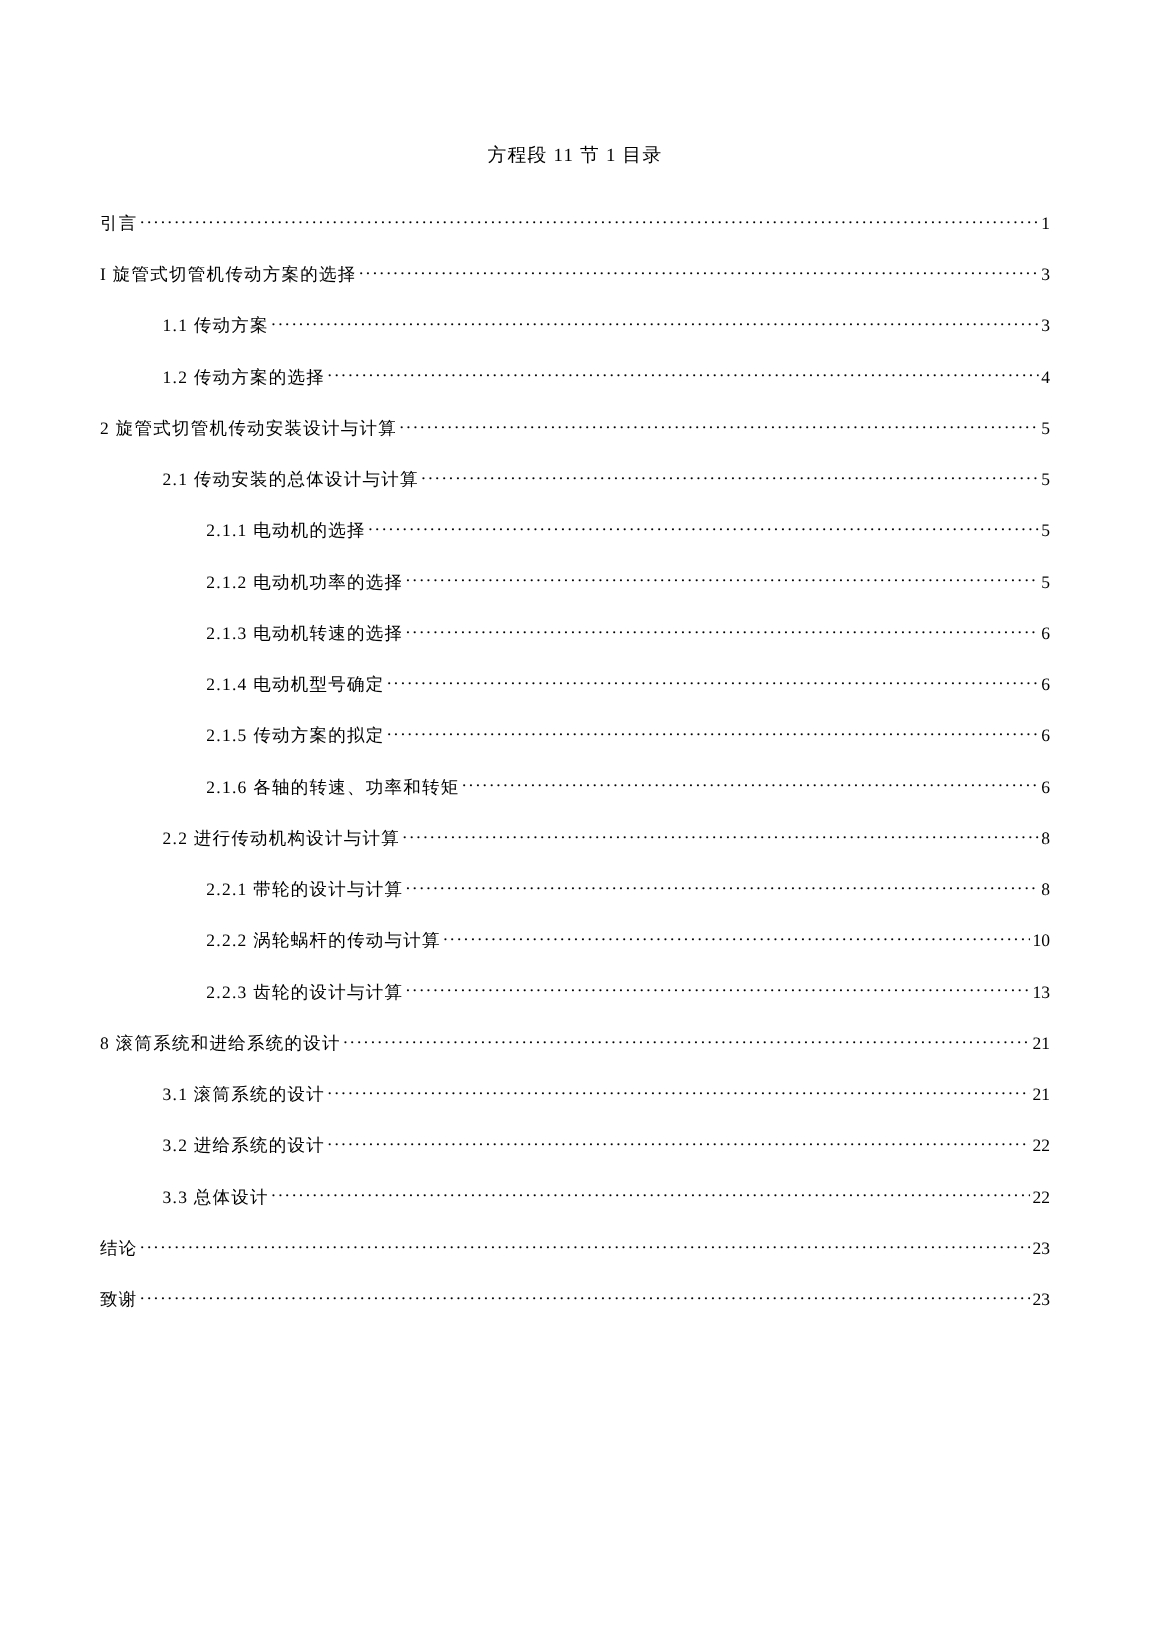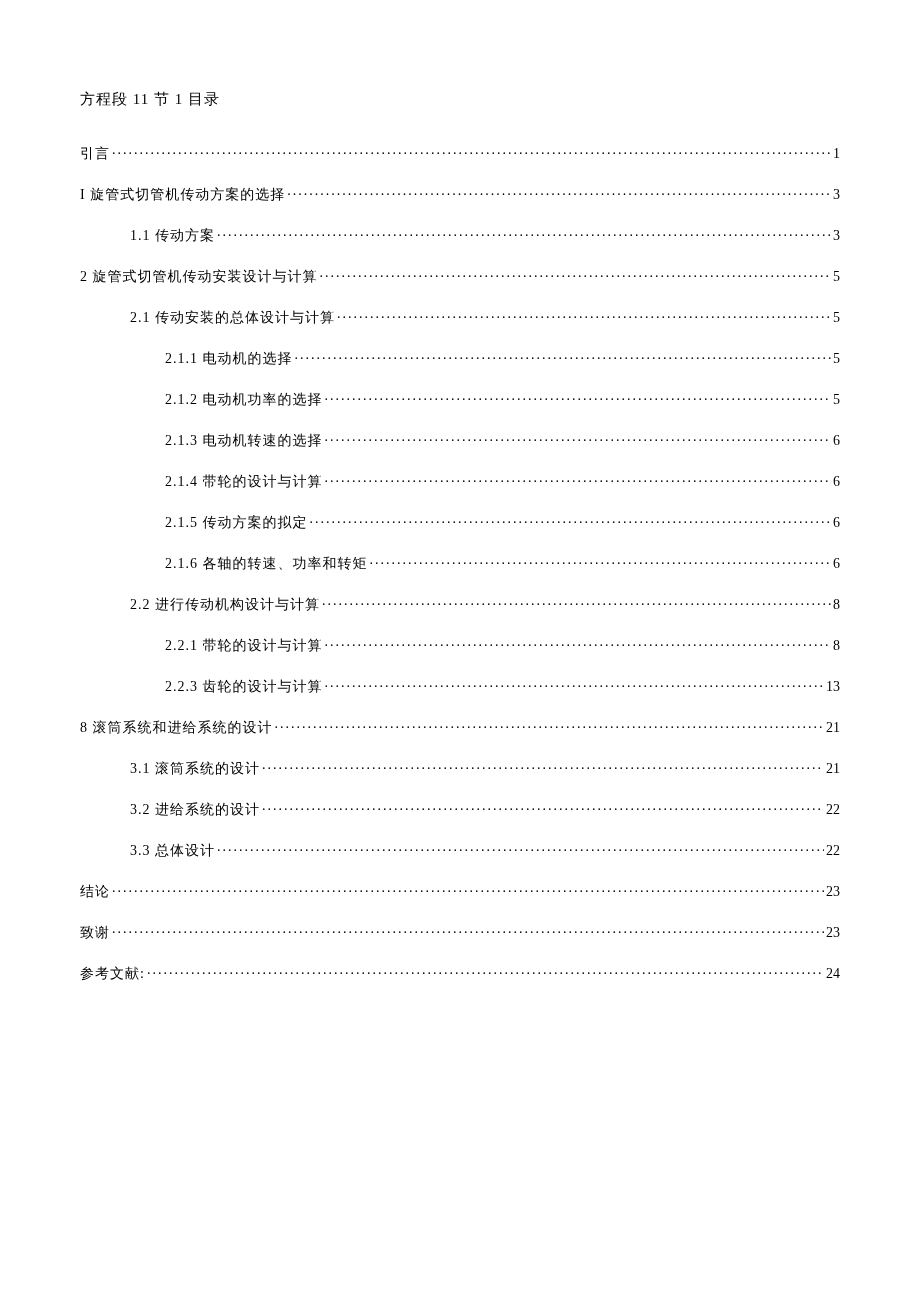--- a/index.html
+++ b/index.html
@@ -9,23 +9,25 @@
     }
     body {
       background: #ffffff;
       font-family: "SimSun", "宋体", serif;
       width: 920px;
       height: 1301px;
       padding: 90px 80px 80px 80px;
       color: #000000;
     }
     .title {
+      text-align: center;
       font-size: 15px;
       letter-spacing: 1px;
       margin-bottom: 35px;
+      margin-top: 25px;
     }
     .toc {
       font-size: 14px;
     }
     .toc-entry {
       display: flex;
       align-items: baseline;
       margin-bottom: 22px;
       white-space: nowrap;
     }
@@ -70,20 +72,25 @@
     <div class="toc-entry indent-0">
       <span class="toc-label">I 旋管式切管机传动方案的选择</span>
       <span class="toc-dots"></span>
       <span class="toc-page">3</span>
     </div>
     <div class="toc-entry indent-1">
       <span class="toc-label">1.1 传动方案</span>
       <span class="toc-dots"></span>
       <span class="toc-page">3</span>
     </div>
+    <div class="toc-entry indent-1">
+      <span class="toc-label">1.2 传动方案的选择</span>
+      <span class="toc-dots"></span>
+      <span class="toc-page">4</span>
+    </div>
     <div class="toc-entry indent-0">
       <span class="toc-label">2 旋管式切管机传动安装设计与计算</span>
       <span class="toc-dots"></span>
       <span class="toc-page">5</span>
     </div>
     <div class="toc-entry indent-1">
       <span class="toc-label">2.1 传动安装的总体设计与计算</span>
       <span class="toc-dots"></span>
       <span class="toc-page">5</span>
     </div>
@@ -96,21 +103,21 @@
       <span class="toc-label">2.1.2 电动机功率的选择</span>
       <span class="toc-dots"></span>
       <span class="toc-page">5</span>
     </div>
     <div class="toc-entry indent-2">
       <span class="toc-label">2.1.3 电动机转速的选择</span>
       <span class="toc-dots"></span>
       <span class="toc-page">6</span>
     </div>
     <div class="toc-entry indent-2">
-      <span class="toc-label">2.1.4 带轮的设计与计算</span>
+      <span class="toc-label">2.1.4 电动机型号确定</span>
       <span class="toc-dots"></span>
       <span class="toc-page">6</span>
     </div>
     <div class="toc-entry indent-2">
       <span class="toc-label">2.1.5 传动方案的拟定</span>
       <span class="toc-dots"></span>
       <span class="toc-page">6</span>
     </div>
     <div class="toc-entry indent-2">
       <span class="toc-label">2.1.6 各轴的转速、功率和转矩</span>
@@ -119,20 +126,25 @@
     </div>
     <div class="toc-entry indent-1">
       <span class="toc-label">2.2 进行传动机构设计与计算</span>
       <span class="toc-dots"></span>
       <span class="toc-page">8</span>
     </div>
     <div class="toc-entry indent-2">
       <span class="toc-label">2.2.1 带轮的设计与计算</span>
       <span class="toc-dots"></span>
       <span class="toc-page">8</span>
+    </div>
+    <div class="toc-entry indent-2">
+      <span class="toc-label">2.2.2 涡轮蜗杆的传动与计算</span>
+      <span class="toc-dots"></span>
+      <span class="toc-page">10</span>
     </div>
     <div class="toc-entry indent-2">
       <span class="toc-label">2.2.3 齿轮的设计与计算</span>
       <span class="toc-dots"></span>
       <span class="toc-page">13</span>
     </div>
     <div class="toc-entry indent-0">
       <span class="toc-label">8 滚筒系统和进给系统的设计</span>
       <span class="toc-dots"></span>
       <span class="toc-page">21</span>
@@ -155,18 +167,13 @@
     <div class="toc-entry indent-0">
       <span class="toc-label">结论</span>
       <span class="toc-dots"></span>
       <span class="toc-page">23</span>
     </div>
     <div class="toc-entry indent-0">
       <span class="toc-label">致谢</span>
       <span class="toc-dots"></span>
       <span class="toc-page">23</span>
     </div>
-    <div class="toc-entry indent-0">
-      <span class="toc-label">参考文献:</span>
-      <span class="toc-dots"></span>
-      <span class="toc-page">24</span>
-    </div>
   </div>
 
 </body></html>

